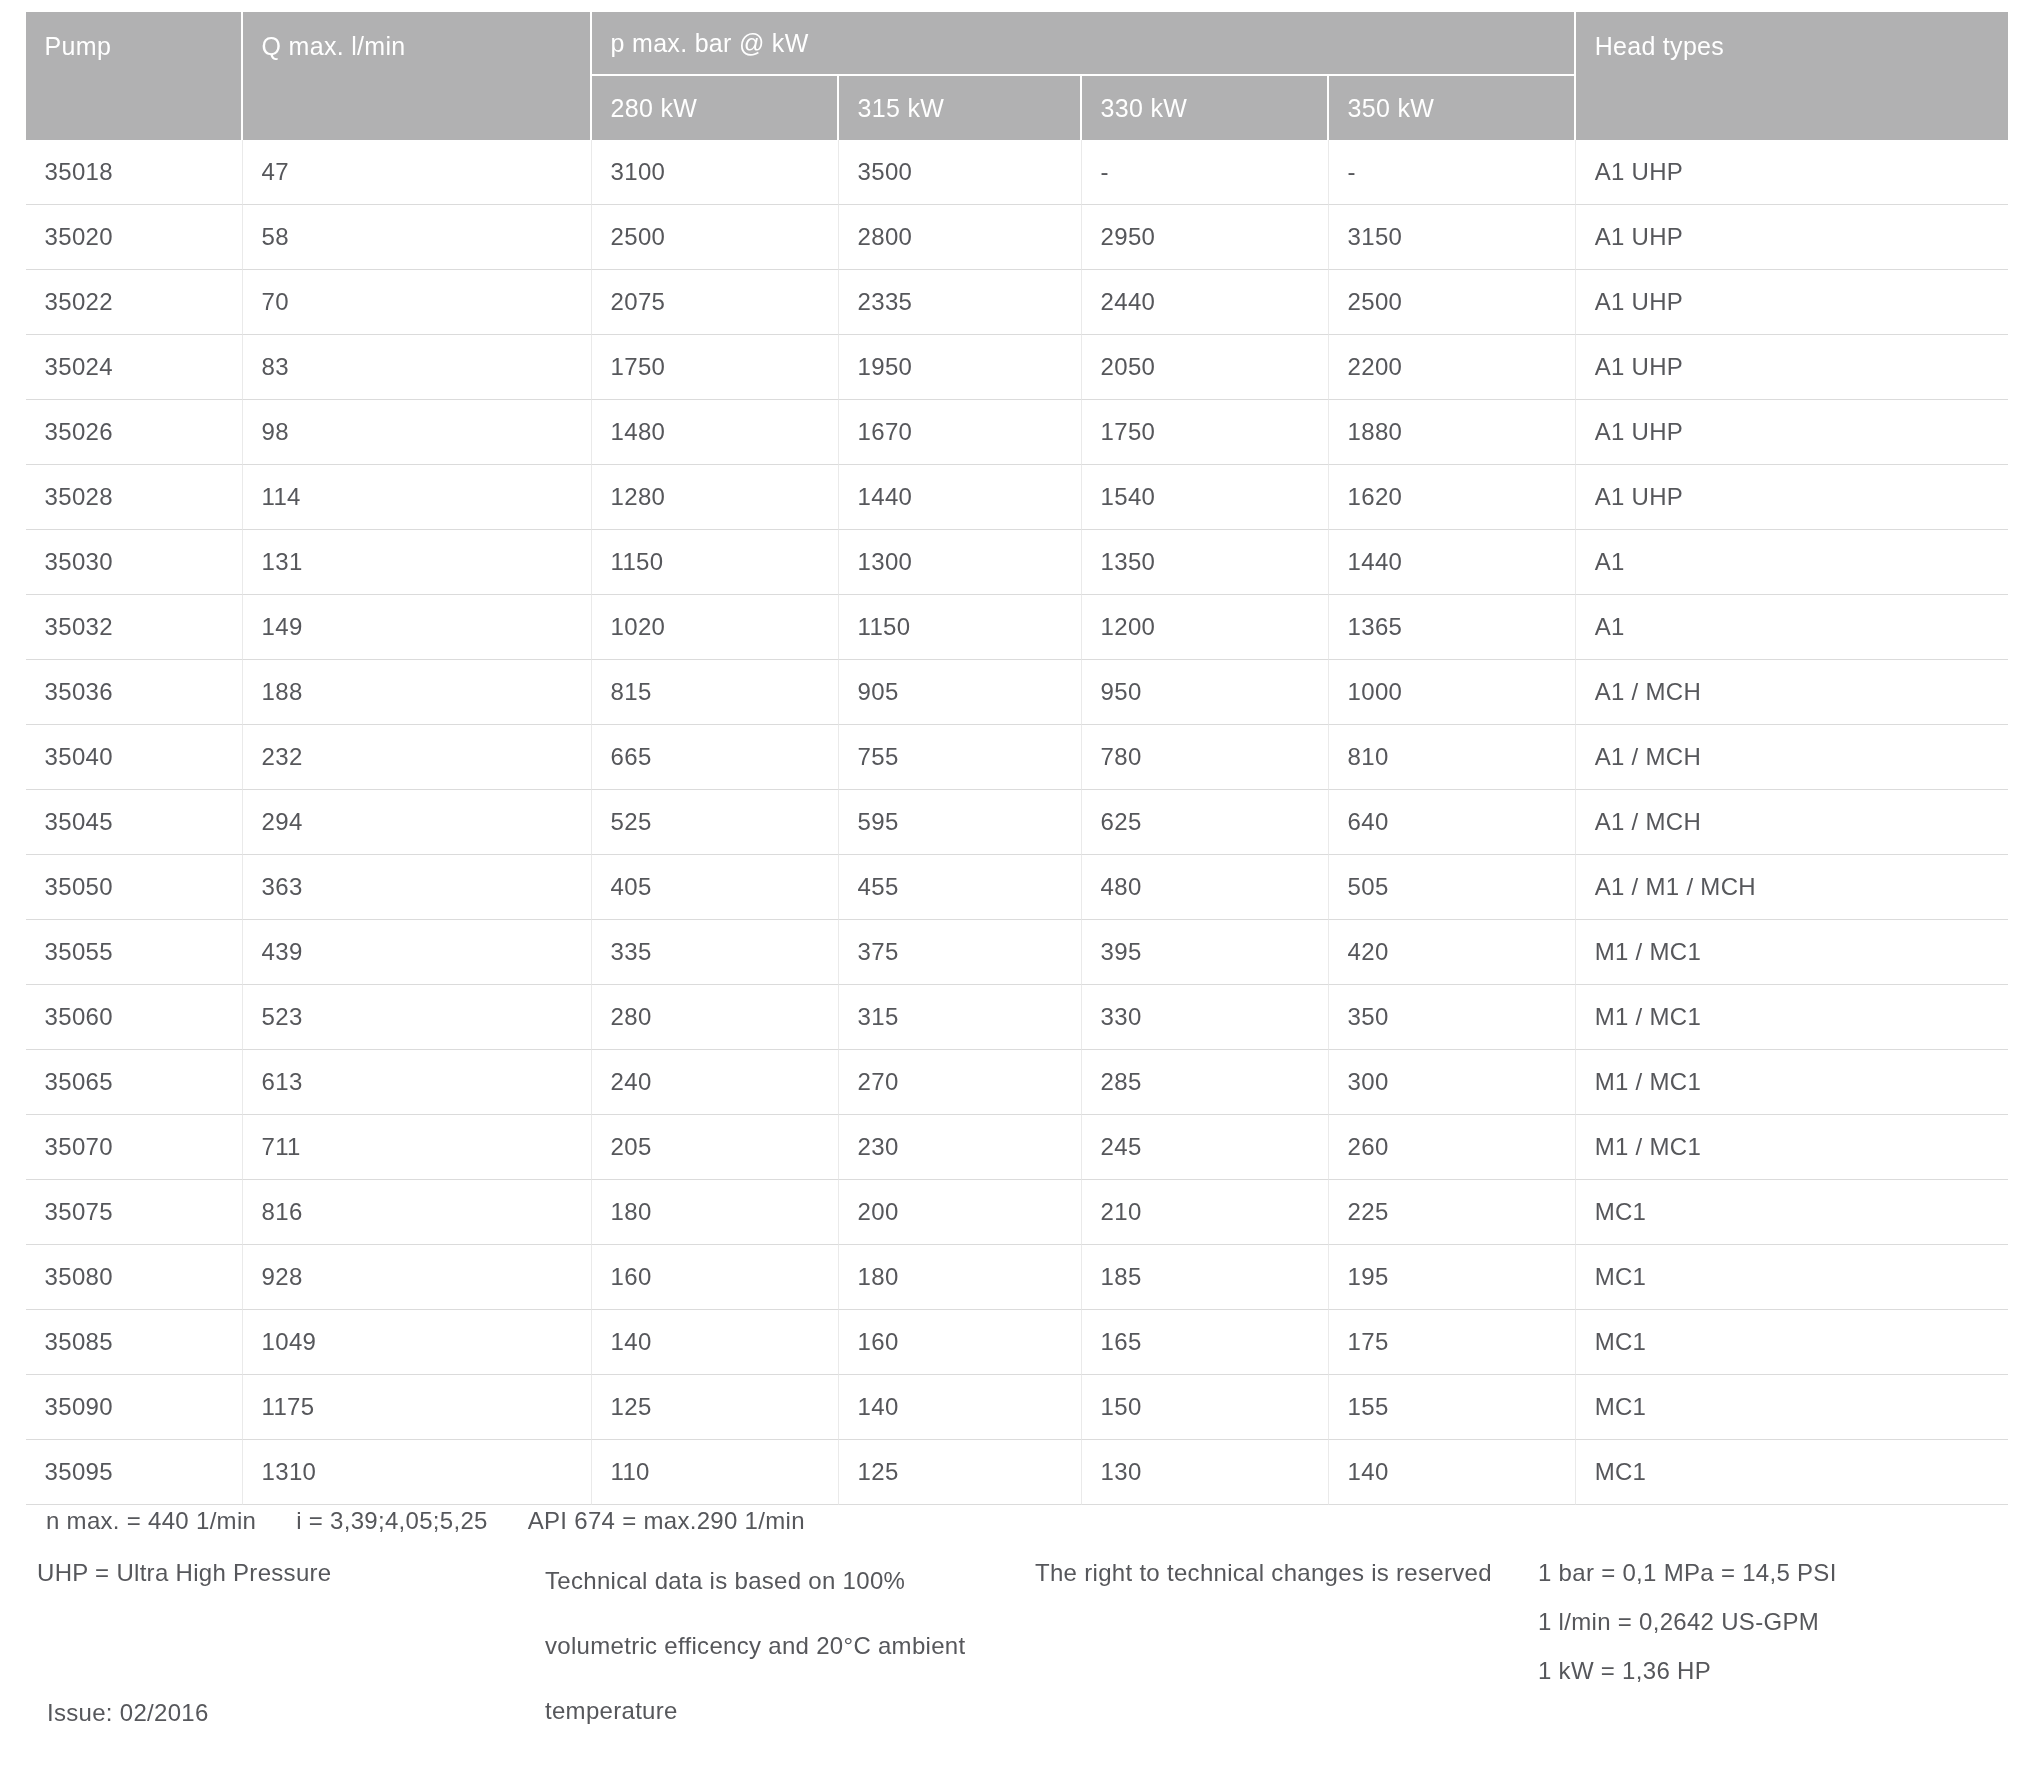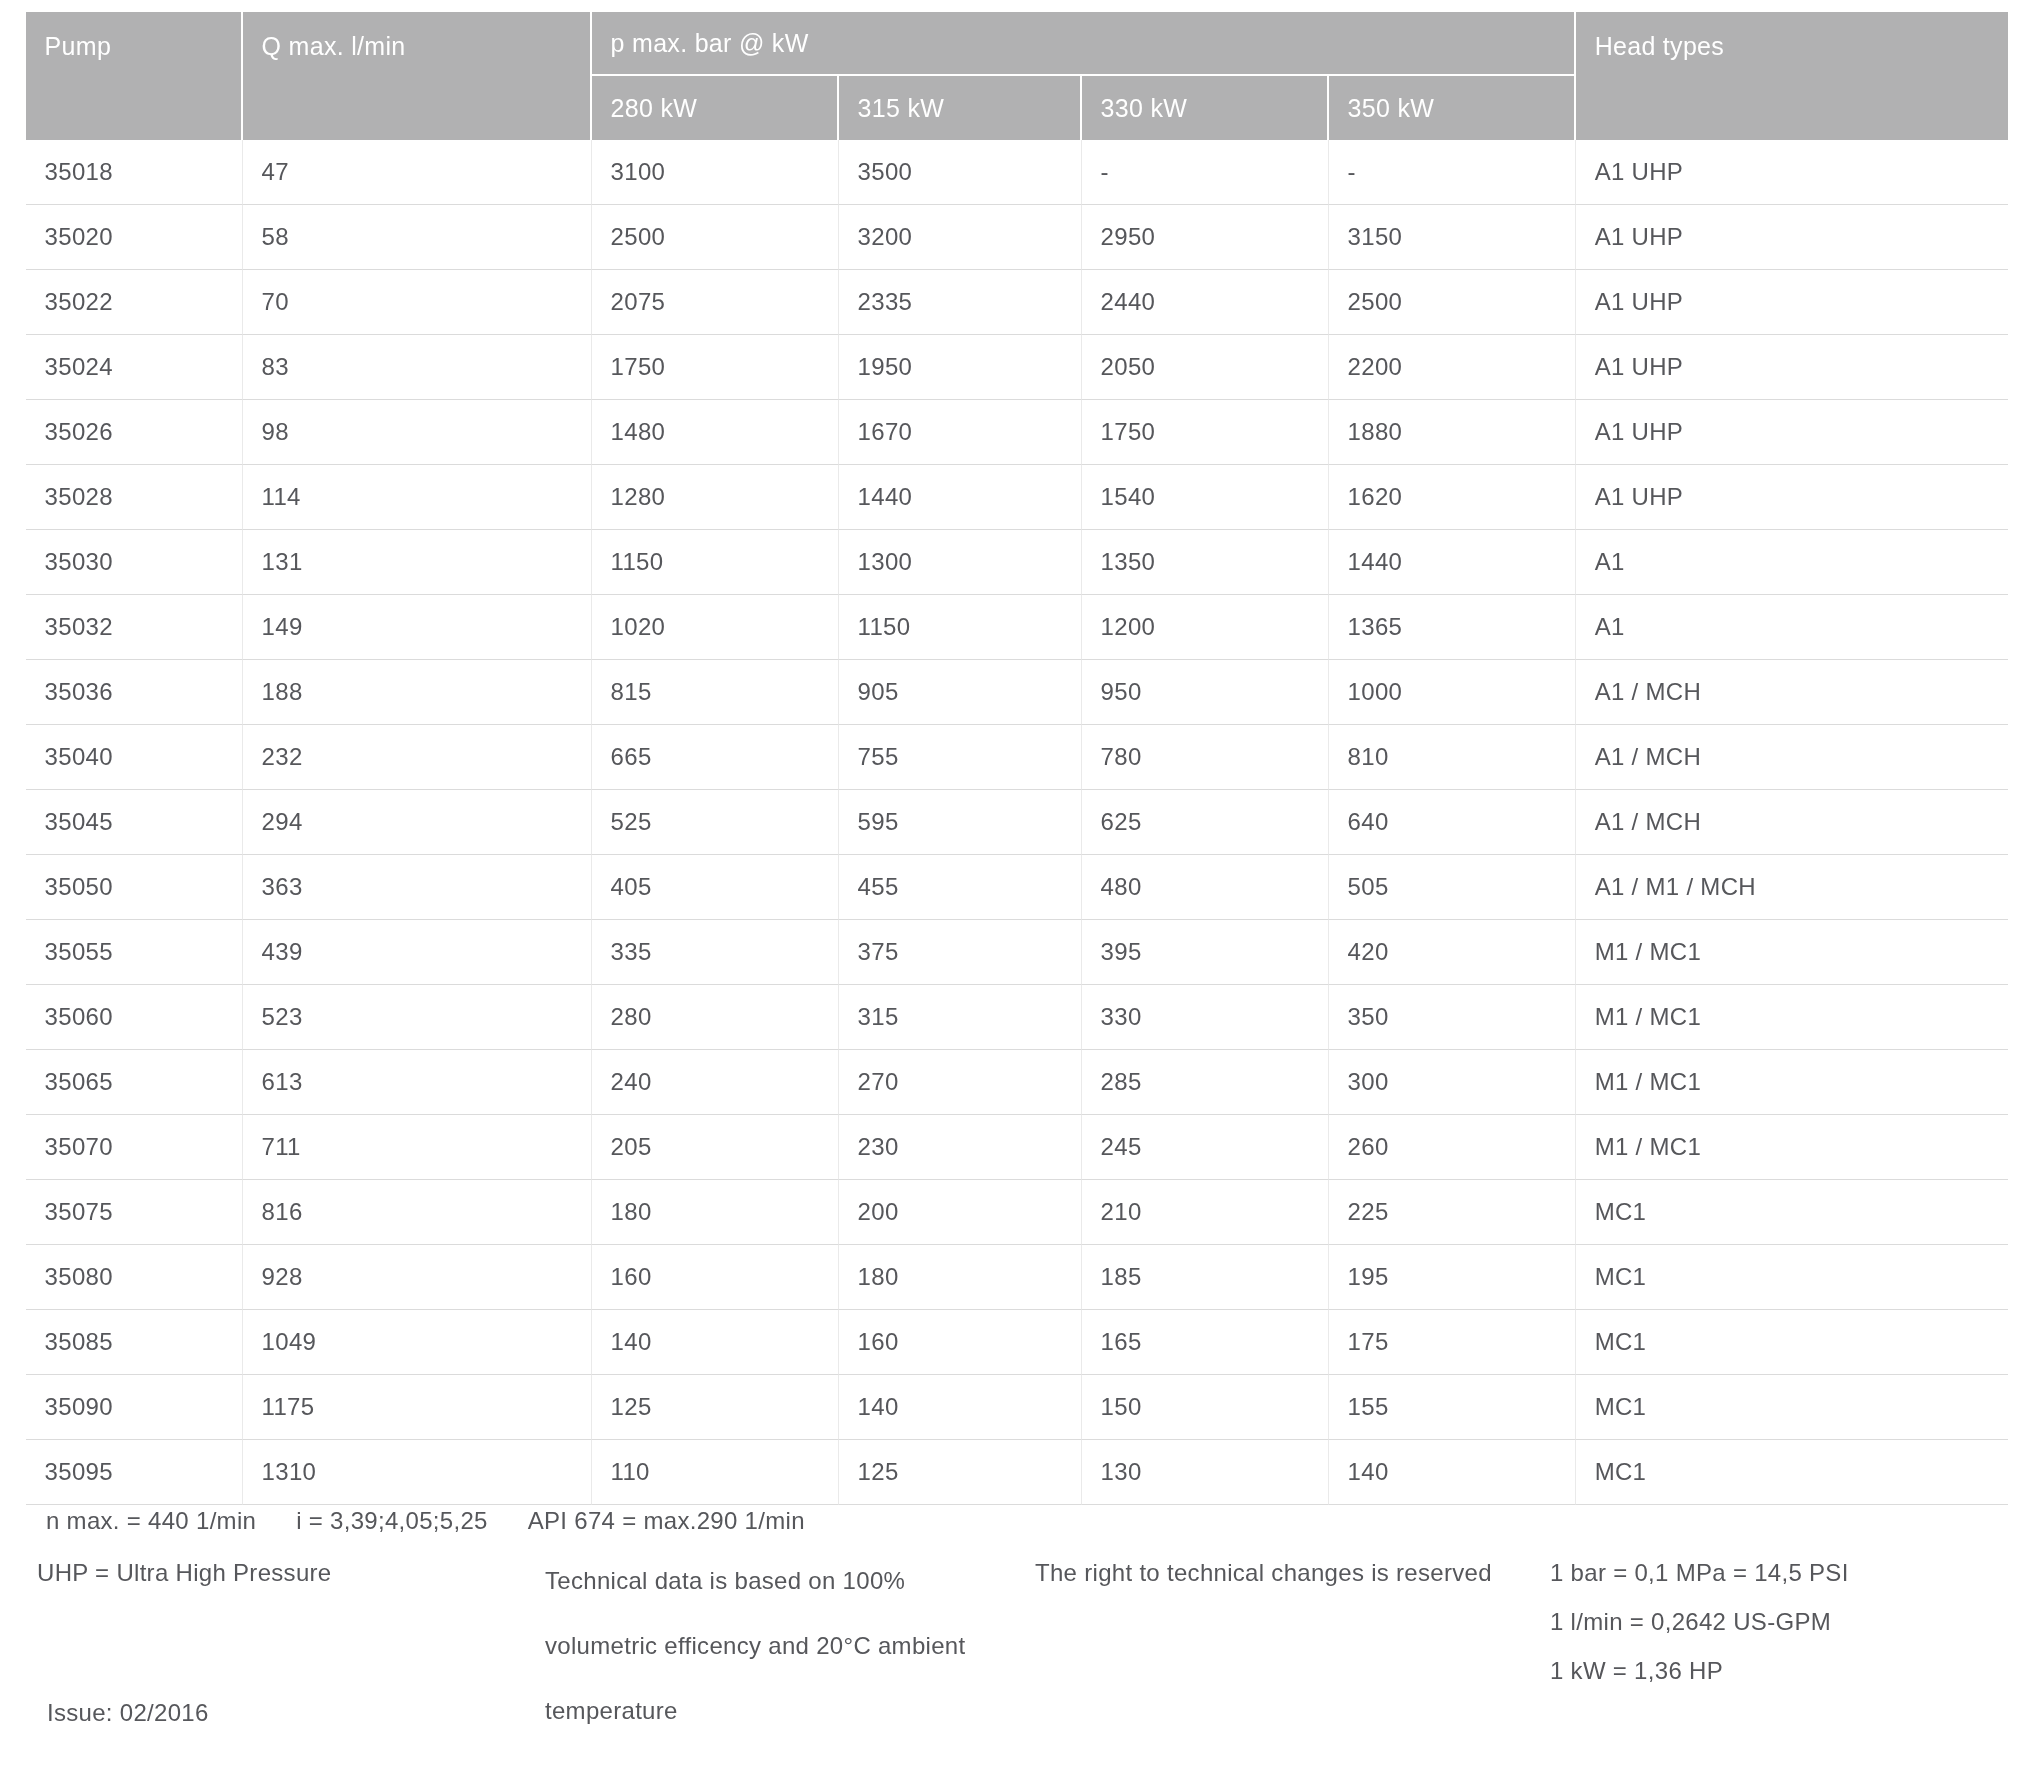--- a/index.html
+++ b/index.html
@@ -42,21 +42,21 @@
     border-right:1.7px solid var(--col-line);
     padding:0 0 0 19px;vertical-align:middle;background:#fff;
   }
   tbody td.last{border-right:none;}
 
   .fn{position:absolute;font-size:24px;color:var(--text);letter-spacing:0.3px;white-space:nowrap;}
   .fn-line1{left:46px;top:1506px;line-height:29px;display:flex;gap:40px;text-align:right;}
   .fn-uhp{left:37px;top:1548px;line-height:49px;}
   .fn-tech{left:545px;top:1548px;line-height:65px;width:433px;white-space:normal;}
   .fn-rights{left:1035px;top:1548px;line-height:49px;}
-  .fn-conv{left:1538px;top:1548px;line-height:49px;margin-left:12px;}
+  .fn-conv{left:1538px;top:1548px;line-height:49px;}
   .fn-issue{left:47px;top:1698px;line-height:29px;}
 </style>
 </head>
 <body>
 
 <div class="page">
 
   <table class="pump-table">
     <colgroup>
       <col style="width:217px">
@@ -88,21 +88,21 @@
           <td>3100</td>
           <td>3500</td>
           <td>-</td>
           <td>-</td>
           <td class="last">A1 UHP</td>
         </tr>
         <tr>
           <td>35020</td>
           <td>58</td>
           <td>2500</td>
-          <td>3200</td>
+          <td>2800</td>
           <td>2950</td>
           <td>3150</td>
           <td class="last">A1 UHP</td>
         </tr>
         <tr>
           <td>35022</td>
           <td>70</td>
           <td>2075</td>
           <td>2335</td>
           <td>2440</td>

